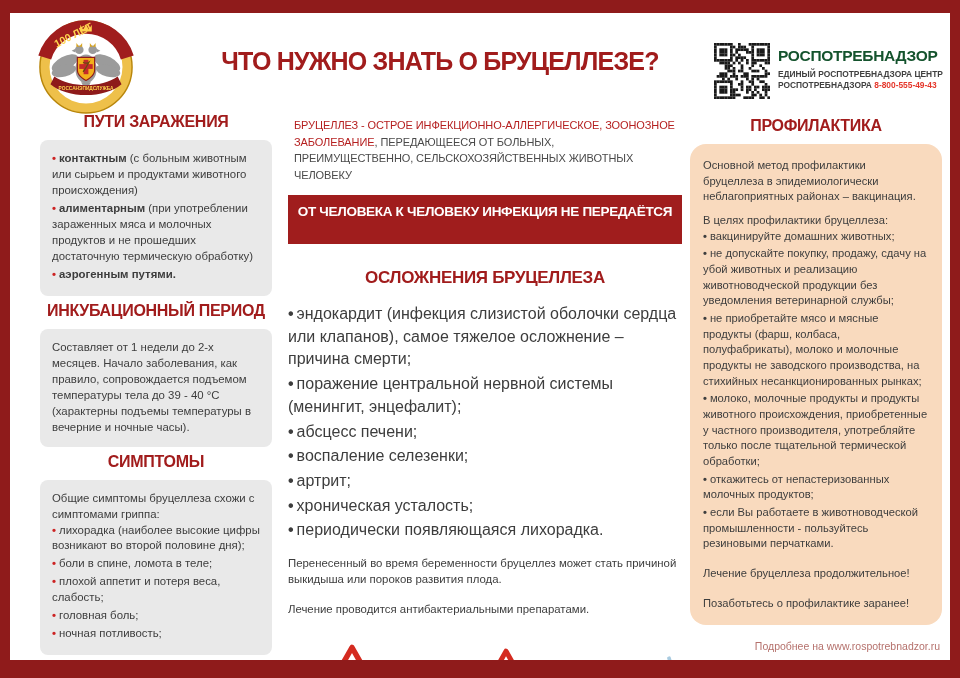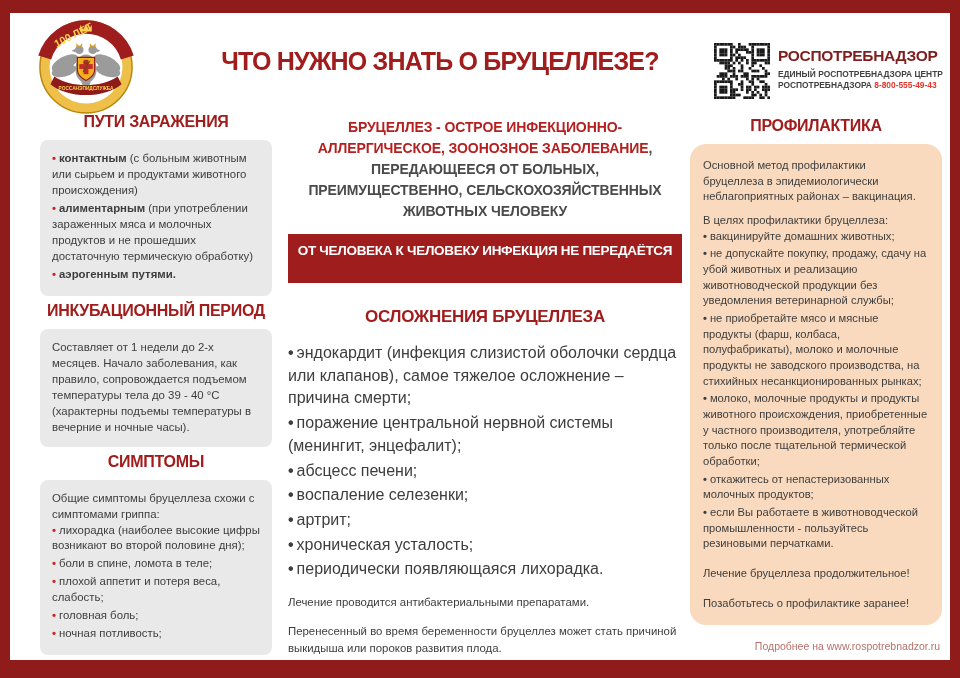--- a/index.html
+++ b/index.html
@@ -17,21 +17,21 @@
   
   .logo{position:absolute;left:28px;top:4px;width:96px;height:100px;}
   .title{
     position:absolute;left:160px;top:34px;width:540px;
     text-align:center;color:#a11c1c;font-weight:bold;font-size:25px;
     letter-spacing:-0.8px;white-space:nowrap;
   }
   .agency{position:absolute;left:704px;top:30px;width:232px;display:flex;align-items:flex-start;}
   .qr{width:56px;height:56px;flex:0 0 56px;}
   .agency-text{margin-left:8px;padding-top:4px;}
-  .agency-name{font-size:15.5px;font-weight:bold;color:#7f1d1d;letter-spacing:-0.3px;white-space:nowrap;}
+  .agency-name{font-size:15.5px;font-weight:bold;color:#14532d;letter-spacing:-0.3px;white-space:nowrap;}
   .agency-sub{font-size:8.4px;color:#404040;font-weight:bold;margin-top:4px;line-height:1.35;white-space:nowrap;}
   .agency-phone{color:#e5372b;}
   
   .col{position:absolute;top:100px;}
   .col-left{left:30px;width:232px;}
   .col-mid{left:278px;top:104px;width:394px;}
   .col-right{left:680px;top:104px;width:252px;}
   .sec-h{
     color:#a11c1c;font-weight:bold;font-size:16px;text-align:center;
     letter-spacing:-0.3px;margin:0 0 9px 0;white-space:nowrap;
@@ -44,21 +44,21 @@
     background:#f9dabe;border-radius:16px;padding:14px 13px;
     font-size:11.2px;color:#3d3d3d;line-height:1.4;min-height:440px;
   }
   ul.blist{list-style:none;margin:0;padding:0;}
   ul.blist li{margin:0 0 2px 0;}
   .dot{color:#cc2222;font-weight:bold;margin-right:3px;}
   .dark-dots .dot{color:#3d3d3d;}
   ul.blist b{color:#3d3d3d;}
   
   .definition{
-    text-align:center;font-size:14px;font-weight:bold;line-height:1.5;
+    text-align:left;font-size:11px;font-weight:normal;line-height:1.5;
     color:#4a4a4a;letter-spacing:-0.1px;margin:0 6px 12px 6px;
   }
   .definition .hl{color:#b51f1f;}
   .banner{
     background:#a01d1d;color:#ffffff;font-weight:bold;font-size:13.5px;
     text-align:center;line-height:33px;height:49px;letter-spacing:-0.3px;
     margin-bottom:24px;white-space:nowrap;
   }
   .mid-h{font-size:17px;margin-bottom:15px;}
   .mid-text{font-size:16px;color:#3d3d3d;line-height:1.42;}
@@ -397,22 +397,22 @@
     <ul class="blist mid-text dark-dots" id="complications-list">
         <li><span class="dot">•</span>эндокардит (инфекция слизистой оболочки сердца или клапанов), самое тяжелое осложнение – причина смерти;</li>
         <li><span class="dot">•</span>поражение центральной нервной системы (менингит, энцефалит);</li>
         <li><span class="dot">•</span>абсцесс печени;</li>
         <li><span class="dot">•</span>воспаление селезенки;</li>
         <li><span class="dot">•</span>артрит;</li>
         <li><span class="dot">•</span>хроническая усталость;</li>
         <li><span class="dot">•</span>периодически появляющаяся лихорадка.</li>
       </ul>
 
+    <p class="mid-para">Перенесенный во время беременности бруцеллез может стать причиной выкидыша или пороков развития плода.</p>
     <p class="mid-para">Лечение проводится антибактериальными препаратами.</p>
-    <p class="mid-para">Перенесенный во время беременности бруцеллез может стать причиной выкидыша или пороков развития плода.</p>
 
     <div class="pics">
 
       <svg class="pic" viewBox="0 0 140 160">
         <circle cx="70" cy="92" r="62" fill="#f6dfa6"></circle>
         <circle cx="70" cy="92" r="53" fill="#ffffff" stroke="#9e1c1c" stroke-width="2.5"></circle>
         <g>
           <path d="M14,96 q-7,15 4,23 q11,8 23,2 q12,-6 8,-21 q-4,-12 -17,-14 q-14,-2 -18,10 Z" fill="#c43a52"></path>
           <path d="M22,99 q-3,8 3,12 q7,5 14,0 q6,-5 3,-12 q-4,-8 -12,-7 q-6,0 -8,7 Z" fill="#e98aa0"></path>
           <circle cx="34" cy="107" r="3.5" fill="#f7e9ec"></circle>

